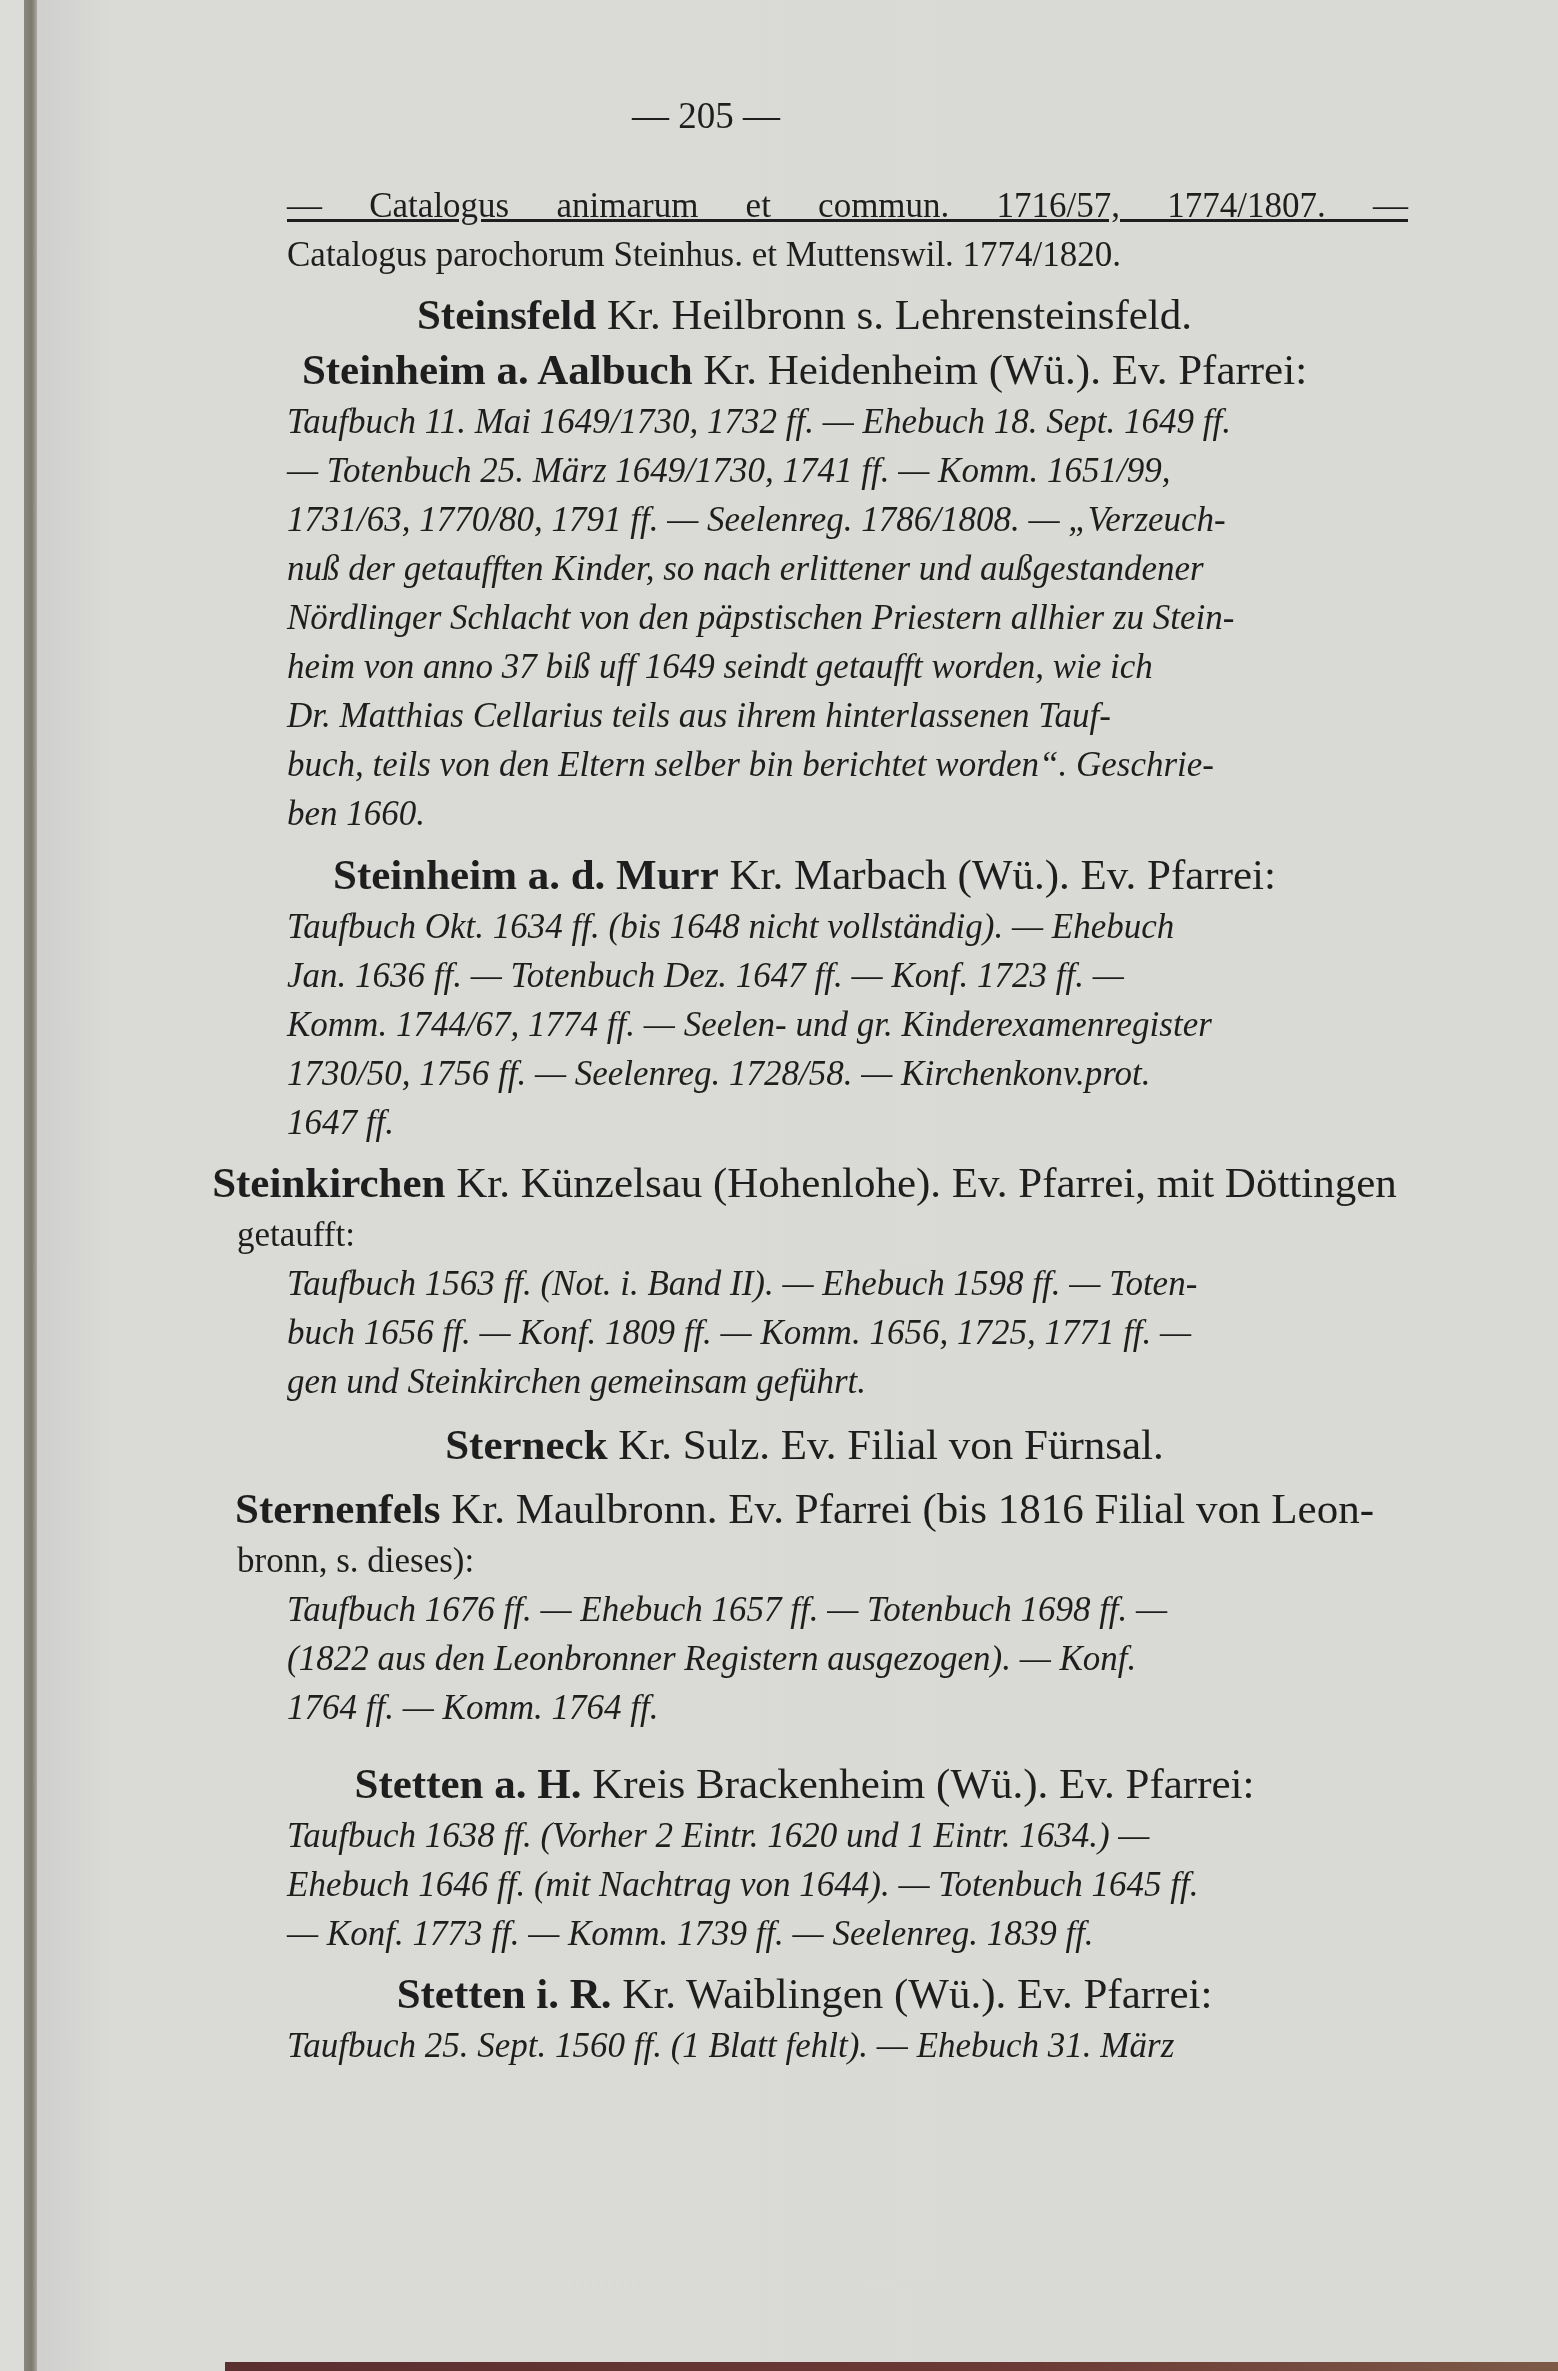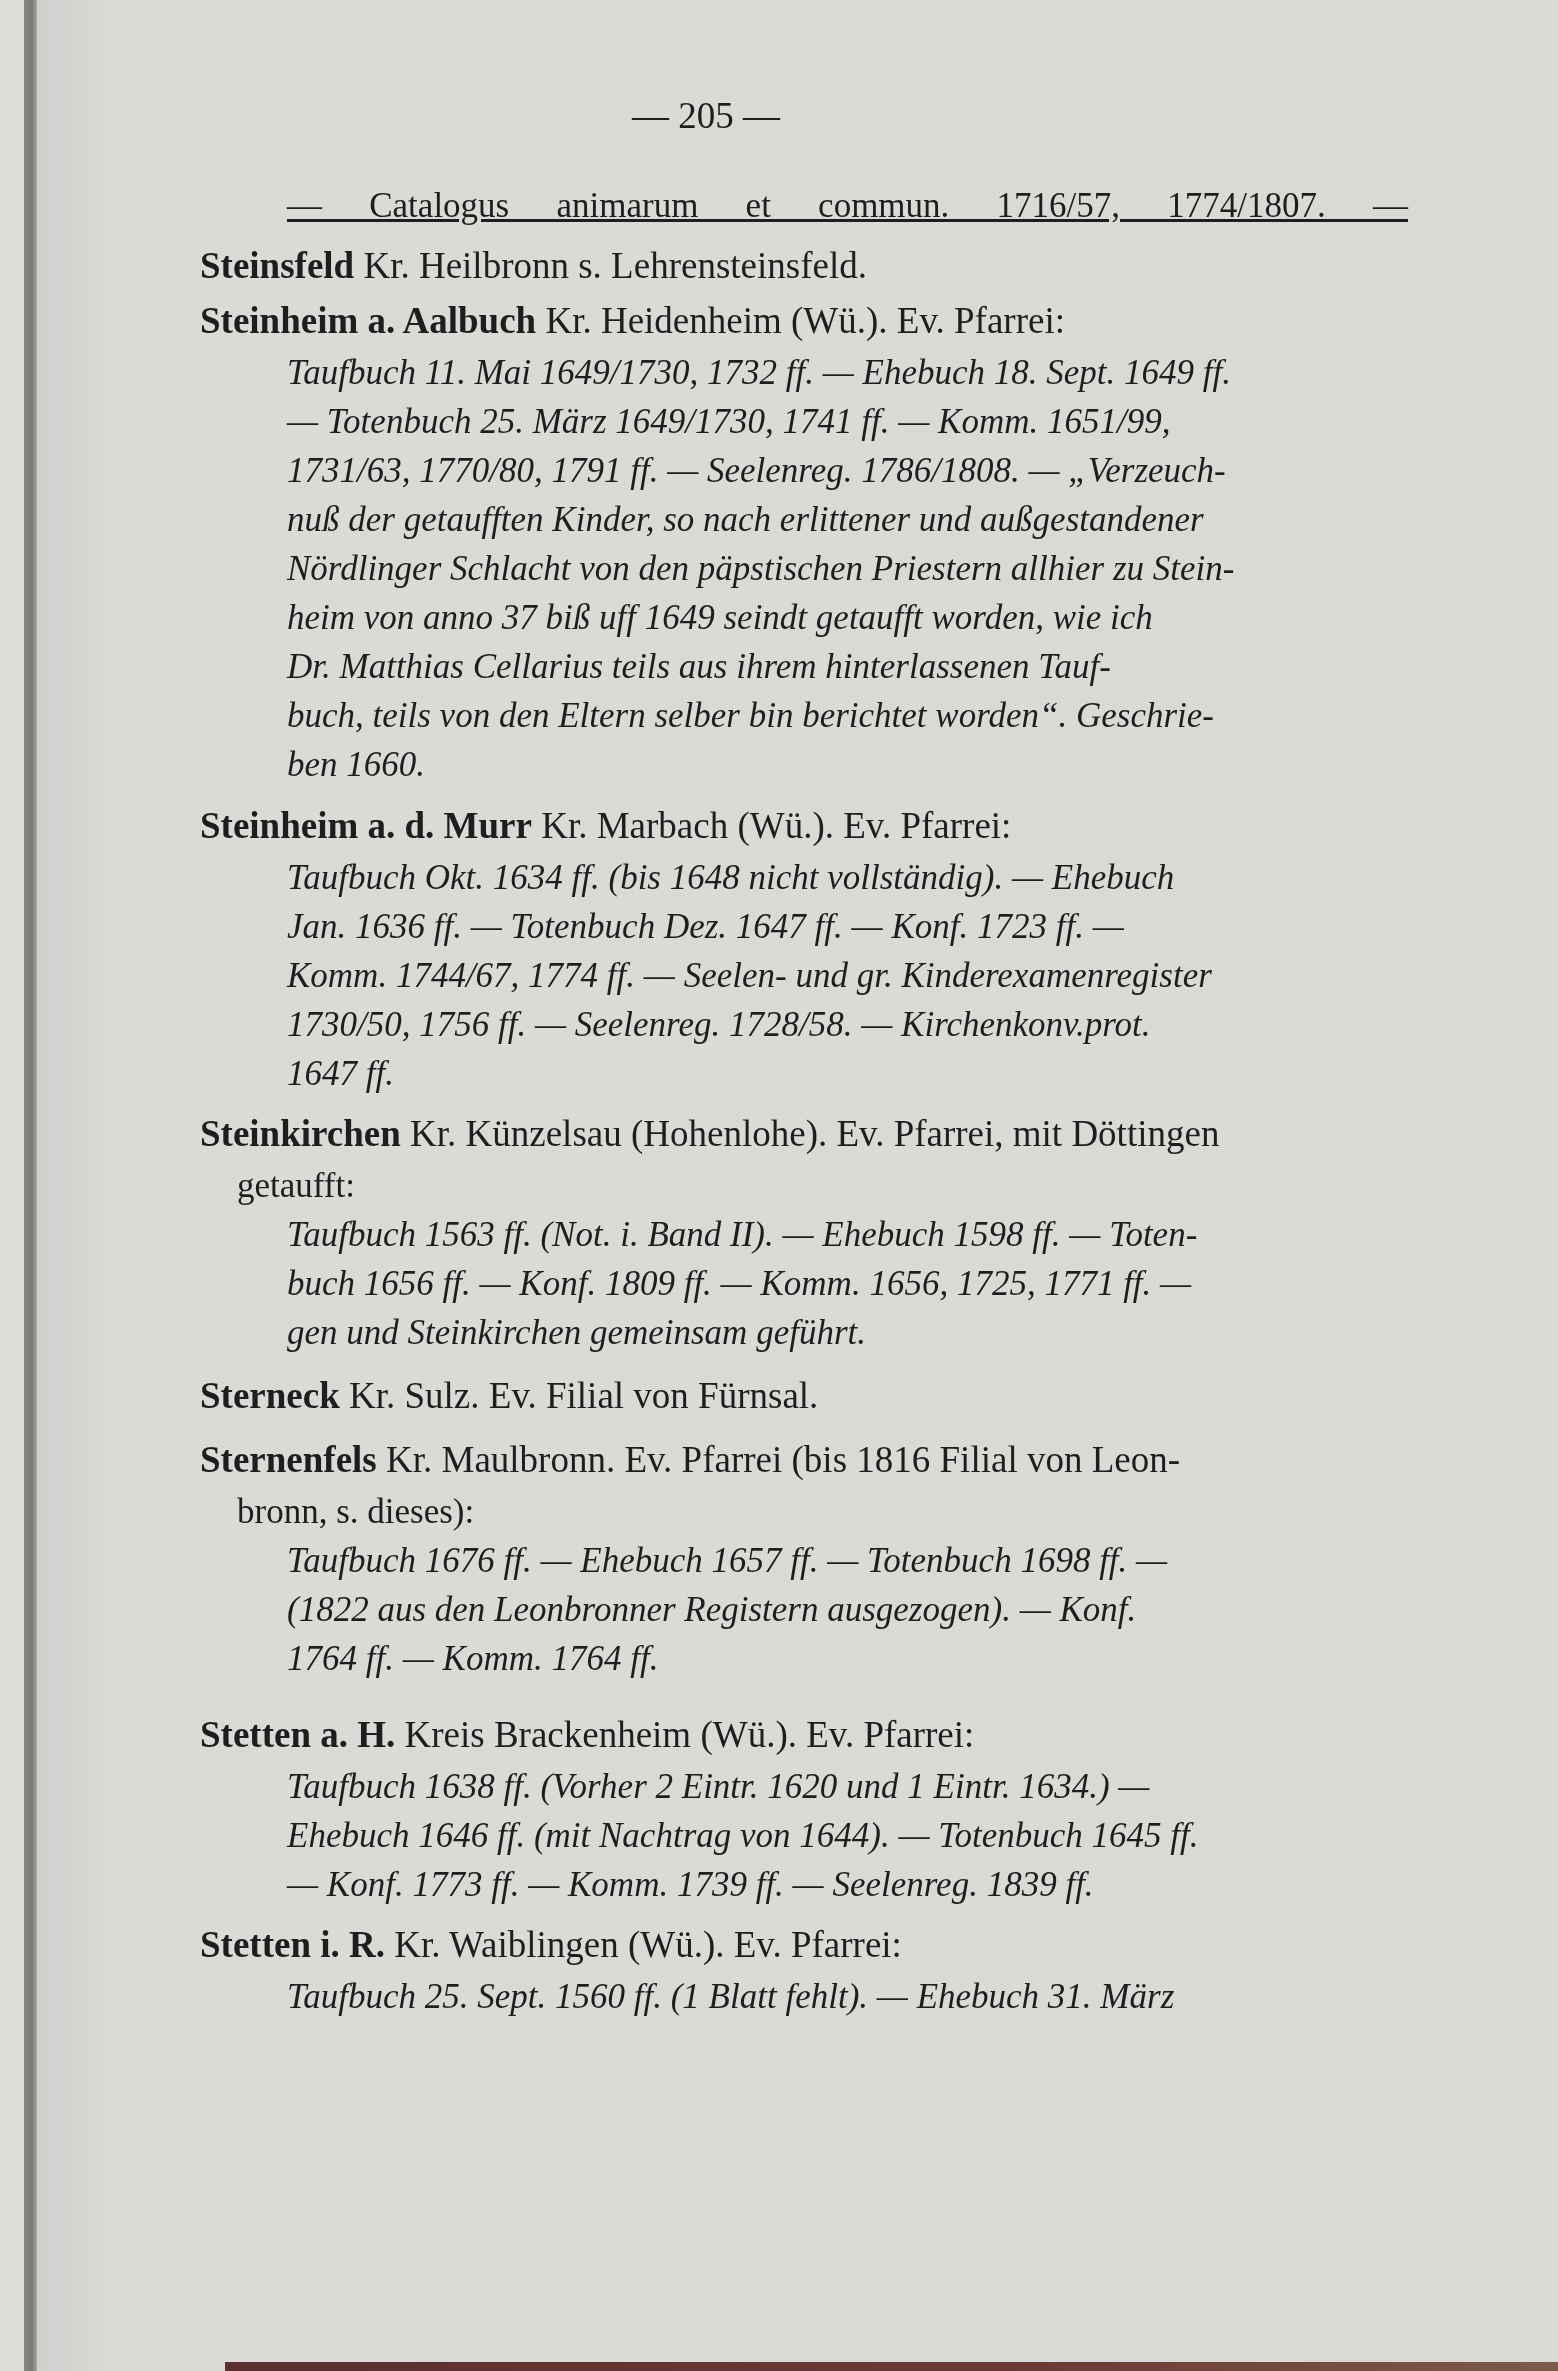--- a/index.html
+++ b/index.html
@@ -17,36 +17,37 @@
   .bottom-edge { position: absolute; left: 225px; right: 0; bottom: 0; height: 9.4px;
     background: linear-gradient(to right, #5a2f2f, #6b3a36 60%, #7c5a48); }
   .page-number { position: absolute; top: 94px; left: 0; width: 1412px; text-align: center;
     font-size: 37px; font-family: "Liberation Serif", serif; }
   .content { position: absolute; left: 200px; top: 181px; width: 1209px; }
   .line { font-size: 35px; line-height: 49px; white-space: nowrap; font-family: "Liberation Serif", serif; }
   .justify { text-align: justify; text-align-last: justify; white-space: normal; }
   .indent1 { padding-left: 87px; text-decoration: underline; }
   .indent2 { padding-left: 87px; font-style: italic; }
   .entry { margin-top: 0; }
-  .entry-head { font-size: 37px; line-height: 54px; white-space: nowrap; font-family: "Liberation Serif", serif; }
+  .entry-head { font-size: 43px; line-height: 54px; white-space: nowrap; font-family: "Liberation Serif", serif; text-align: center; }
   .entry-name { font-weight: bold; }
   .cont { padding-left: 37px; }
 </style>
 </head>
 <body>
 
 <div class="margin-strip"></div>
 <div class="binding-line"></div>
 <div class="page"></div>
 <div class="bottom-edge"></div>
 
 <div class="page-number">— 205 —</div>
 
 <div class="content">
   <div class="line indent1 justify" style="padding-left:87px;width:1121px;">— Catalogus animarum et commun. 1716/57, 1774/1807. —</div>
+  <div class="line" style="padding-left:87px;">Catalogus parochorum Steinhus. et Muttenswil. 1774/1820.</div>
 
   <div id="entries">
       <div class="entry" style="margin-top: 9.4px;">
         <div class="entry-head"><span class="entry-name">Steinsfeld</span><span> Kr. Heilbronn s. Lehrensteinsfeld.</span></div>
       </div>
       <div class="entry" style="margin-top: 1px;">
         <div class="entry-head"><span class="entry-name">Steinheim a. Aalbuch</span><span> Kr. Heidenheim (Wü.). Ev. Pfarrei:</span></div>
         <div class="line indent2">Taufbuch 11. Mai 1649/1730, 1732 ff. — Ehebuch 18. Sept. 1649 ff.</div>
         <div class="line indent2">— Totenbuch 25. März 1649/1730, 1741 ff. — Komm. 1651/99,</div>
         <div class="line indent2">1731/63, 1770/80, 1791 ff. — Seelenreg. 1786/1808. — „Verzeuch-</div>

